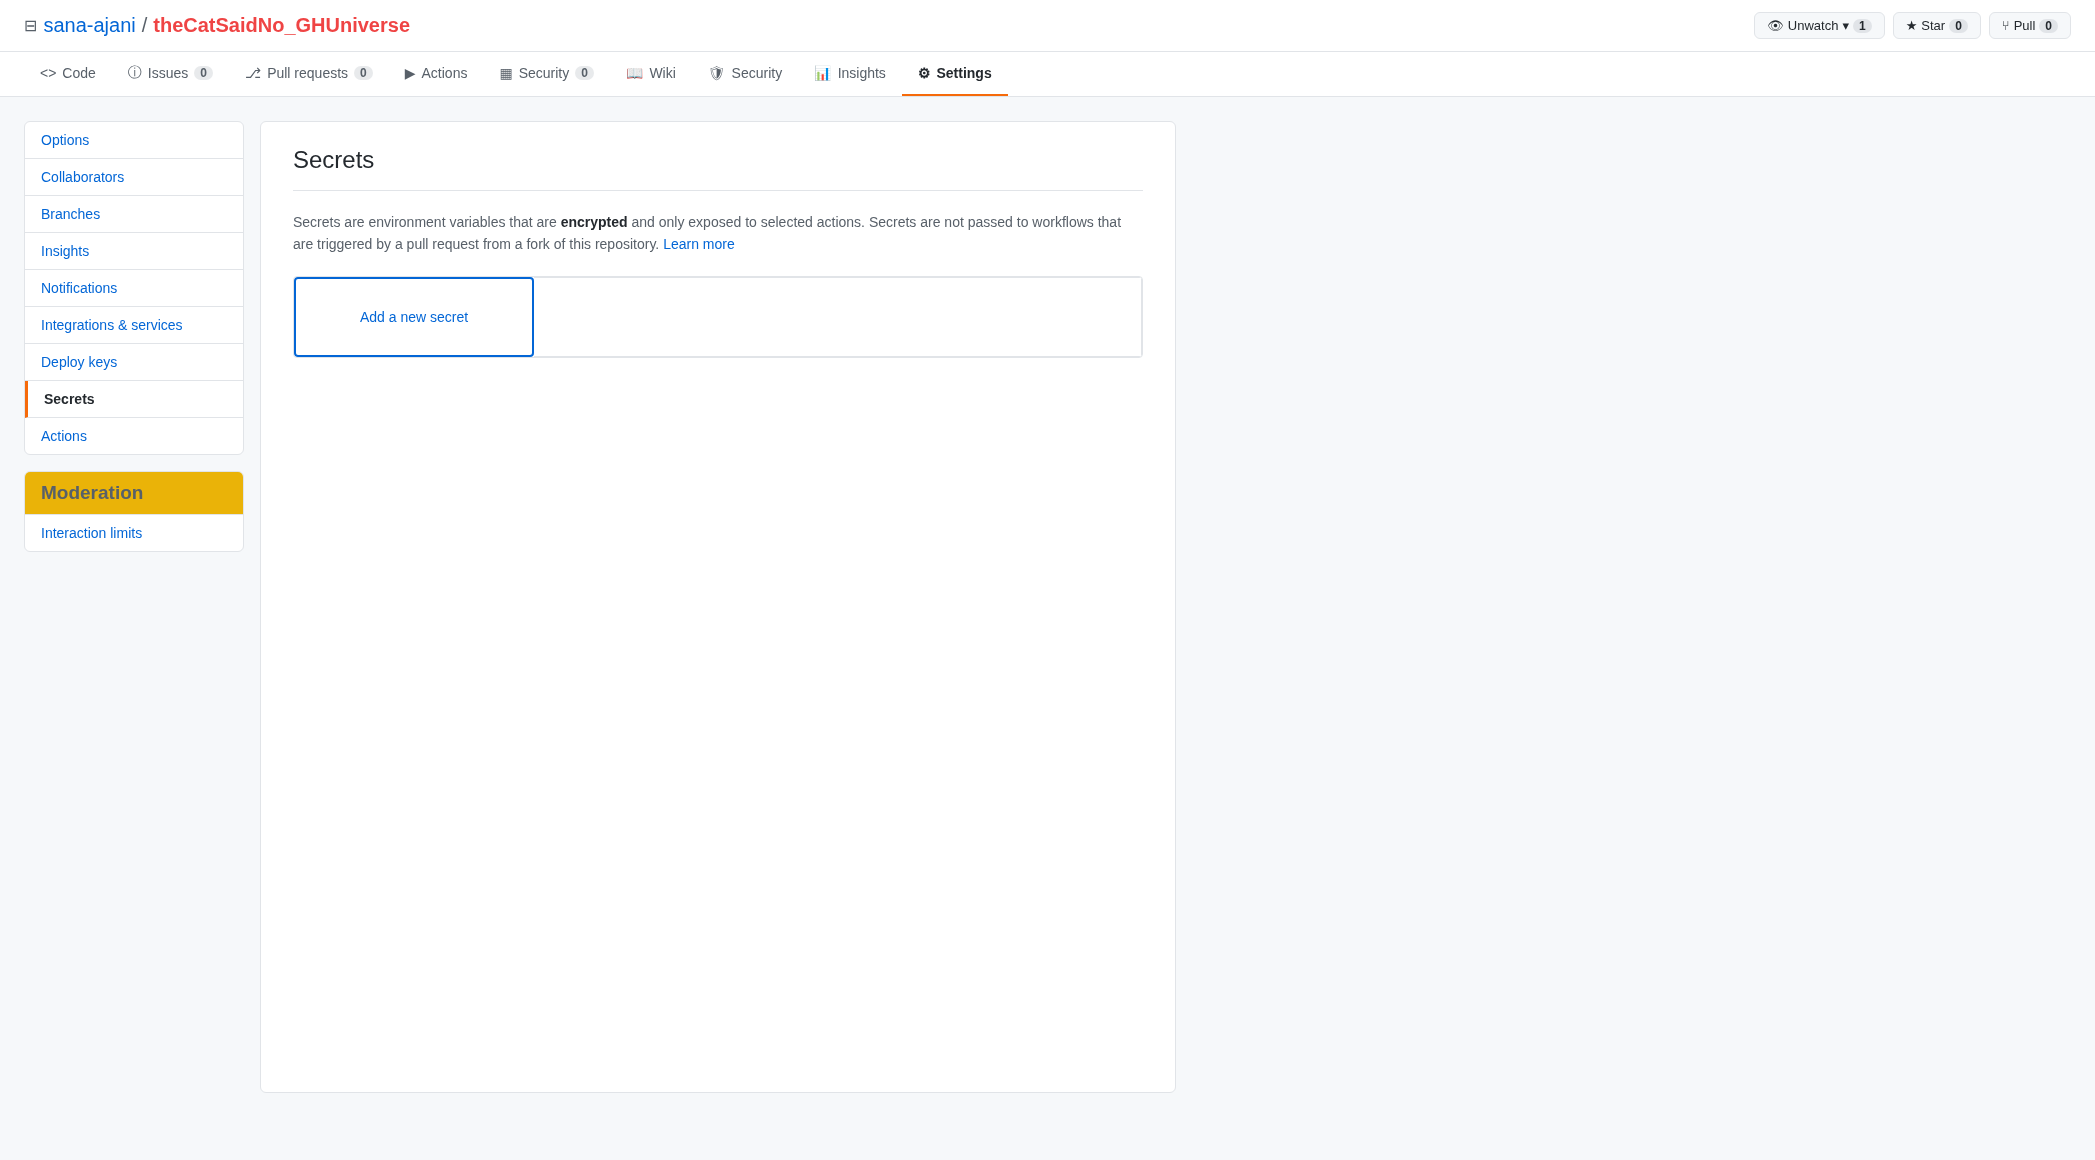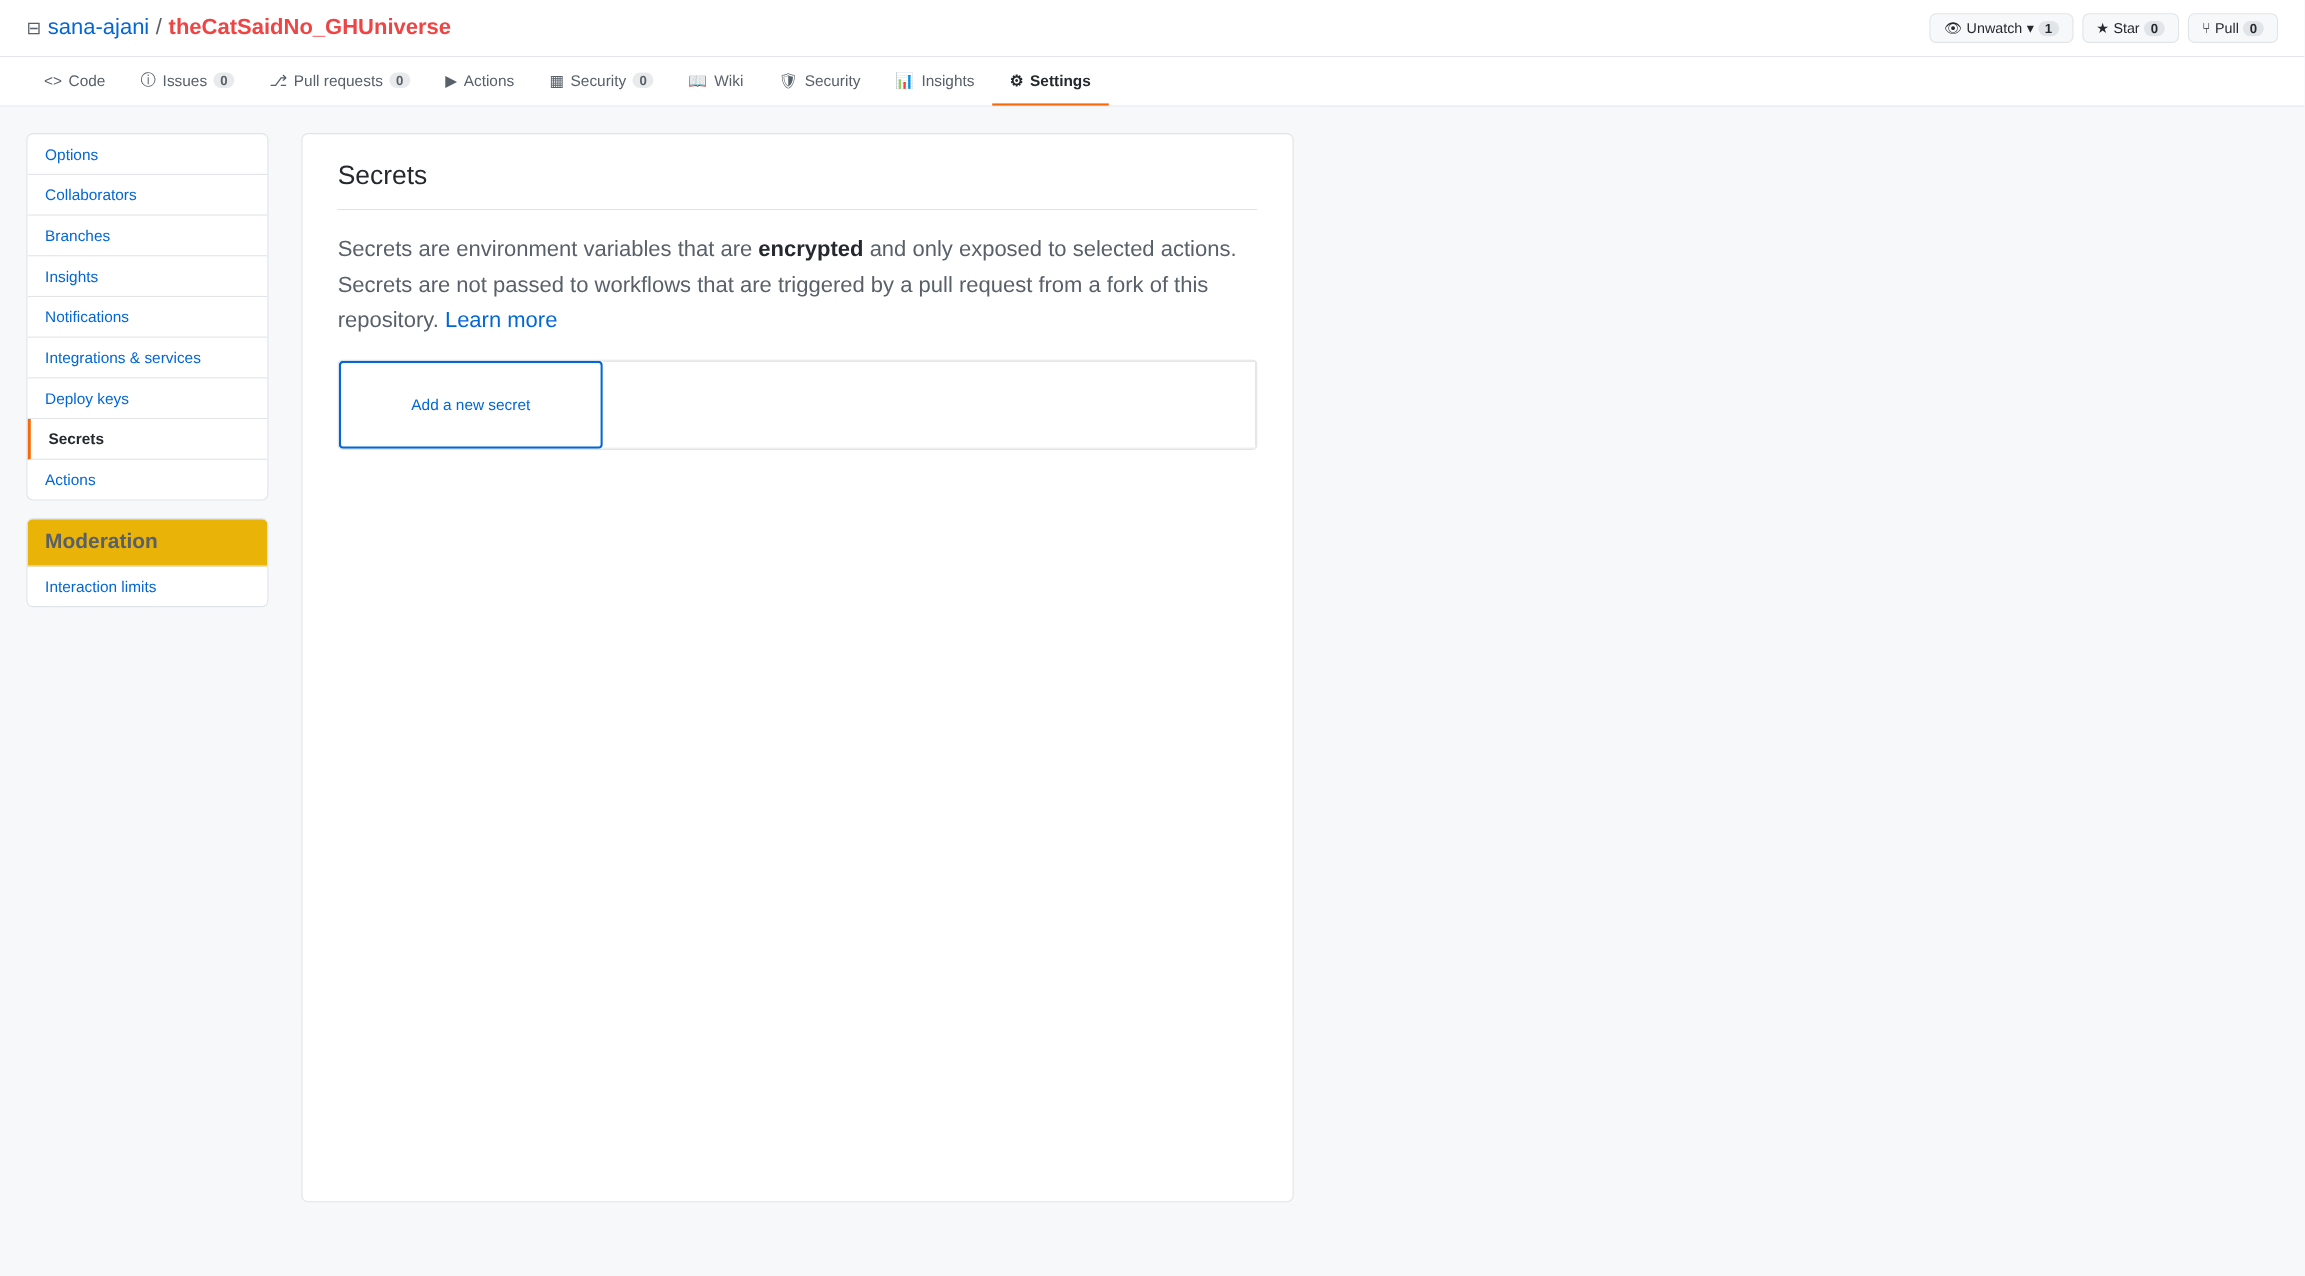--- a/index.html
+++ b/index.html
@@ -90,21 +90,21 @@
     .nav-tab .badge {
       background: rgba(209, 213, 218, 0.5);
       border-radius: 20px;
       padding: 0 6px;
       font-size: 12px;
       font-weight: 600;
     }
     .main-content {
       display: flex;
       padding: 24px;
-      gap: 30px;
+      gap: 16px;
       max-width: 1200px;
       background: #f6f8fa;
       min-height: calc(100vh - 140px);
     }
     .sidebar {
       width: 220px;
       flex-shrink: 0;
     }
     .sidebar-section {
       background: #fff;
@@ -151,21 +151,21 @@
       font-weight: 400;
       margin-bottom: 16px;
       color: #24292e;
     }
     .divider {
       border: none;
       border-top: 1px solid #e1e4e8;
       margin-bottom: 20px;
     }
     .description {
-      font-size: 20px;
+      font-size: 14px;
       color: #586069;
       line-height: 1.6;
       margin-bottom: 20px;
     }
     .description strong {
       color: #24292e;
       font-weight: 700;
     }
     .description a {
       color: #0366d6;

